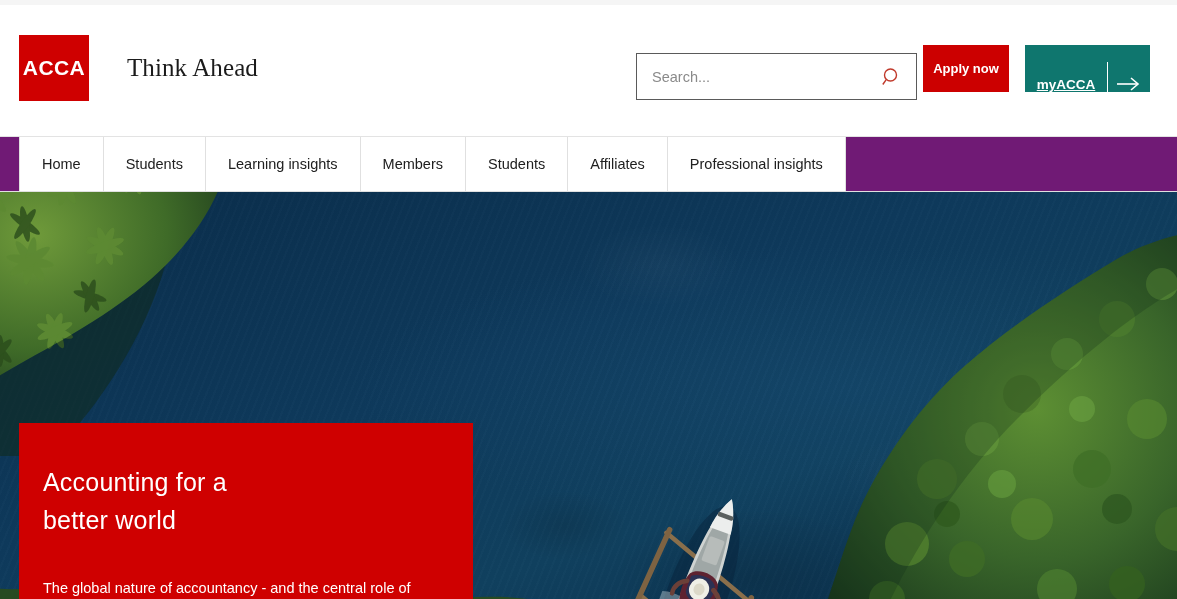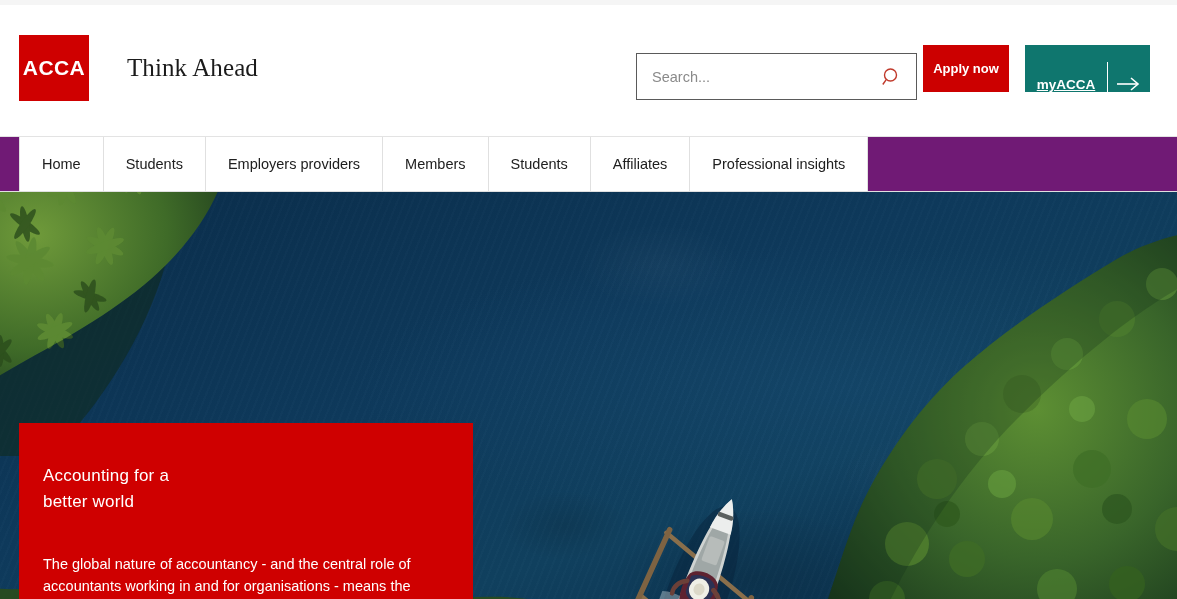--- a/index.html
+++ b/index.html
@@ -245,21 +245,21 @@
     left: 19px; top: 231px;
     width: 454px;
     height: 358px;
     background: #cf0000;
     padding: 40px 30px 0 24px;
   }
 
   .panel-title {
     color: #ffffff;
     font-family: "Liberation Sans", sans-serif;
-    font-size: 17px;
+    font-size: 25px;
     font-weight: normal;
     line-height: 1.52;
     letter-spacing: 0.2px;
     max-width: 300px;
   }
 
   .panel-body {
     margin-top: 38px;
     color: #ffffff;
     font-family: "Liberation Sans", sans-serif;
@@ -304,21 +304,21 @@
           <polyline points="15,2 22,8 15,14" fill="none" stroke="#ffffff" stroke-width="1.6"></polyline>
         </svg>
       </span>
     </div>
   </div>
 
   <nav class="navbar">
     <div class="nav-pad-left"></div>
     <div class="nav-item">Home</div>
     <div class="nav-item">Students</div>
-    <div class="nav-item">Employers providers</div>
+    <div class="nav-item">Learning insights</div>
     <div class="nav-item">Members</div>
     <div class="nav-item">Students</div>
     <div class="nav-item">Affiliates</div>
     <div class="nav-item">Professional insights</div>
   </nav>
 
   <div class="hero">
 
     <div class="hero-photo">
       <div class="water-bands"></div>

